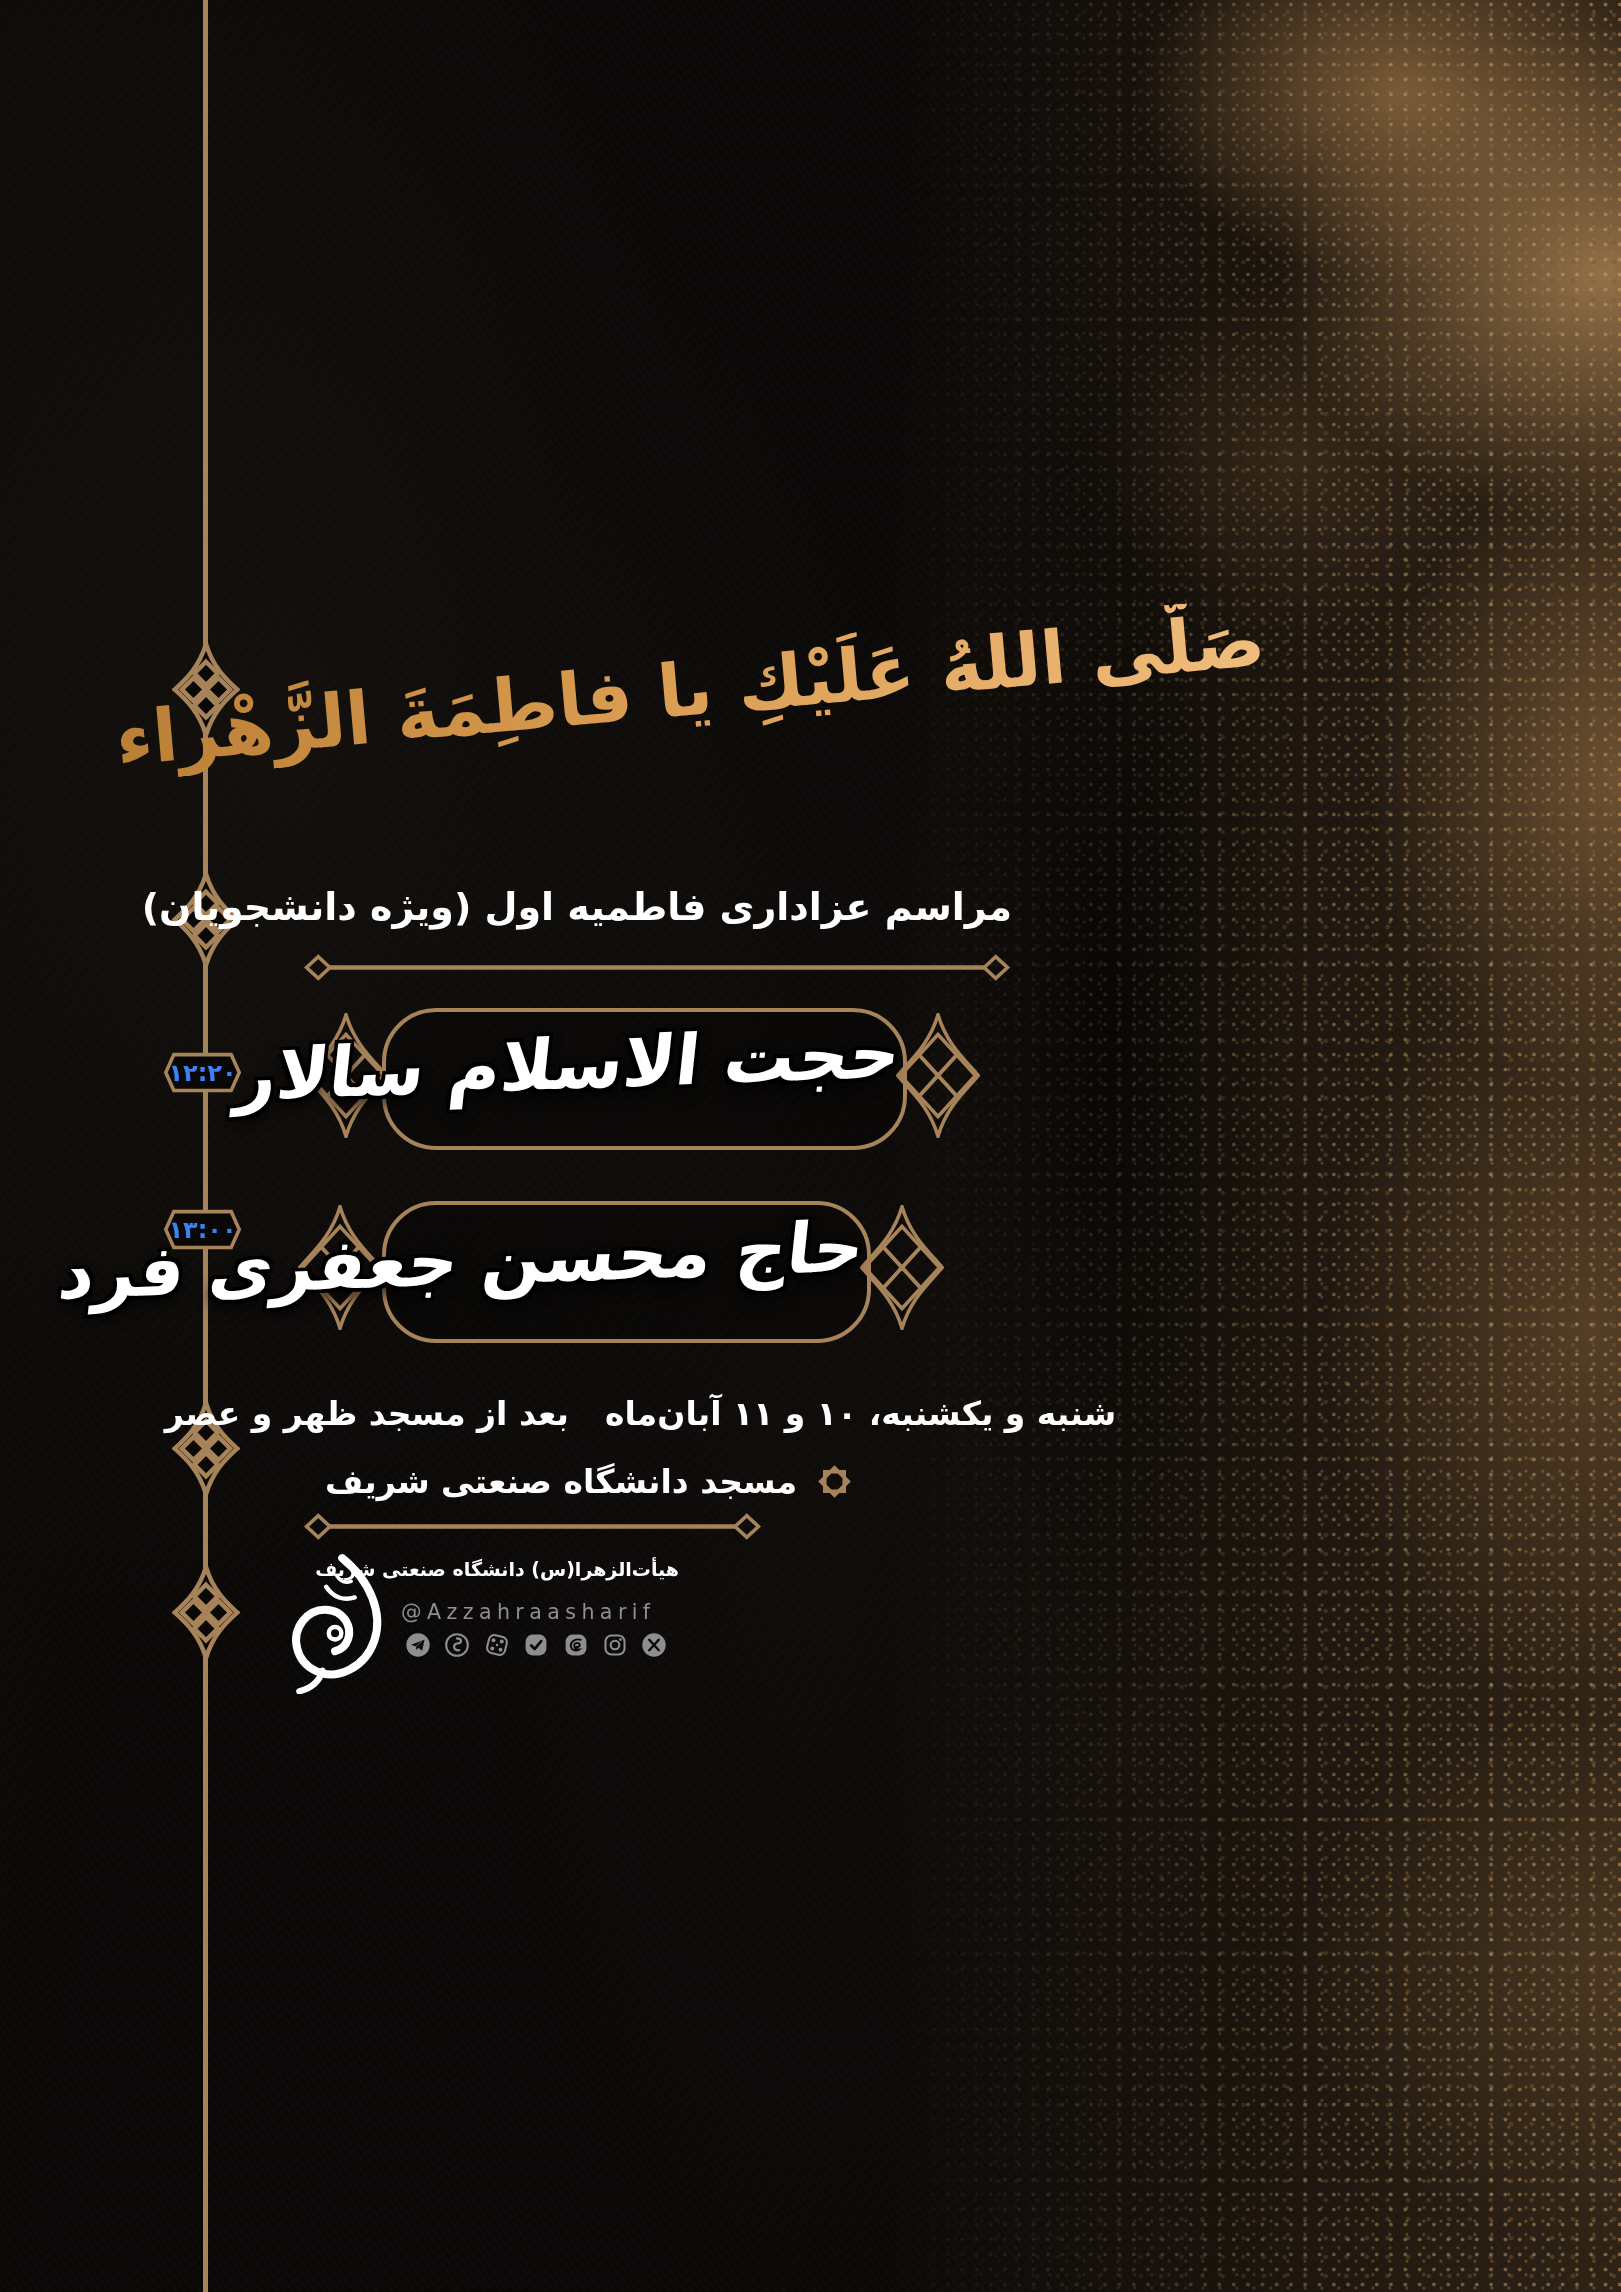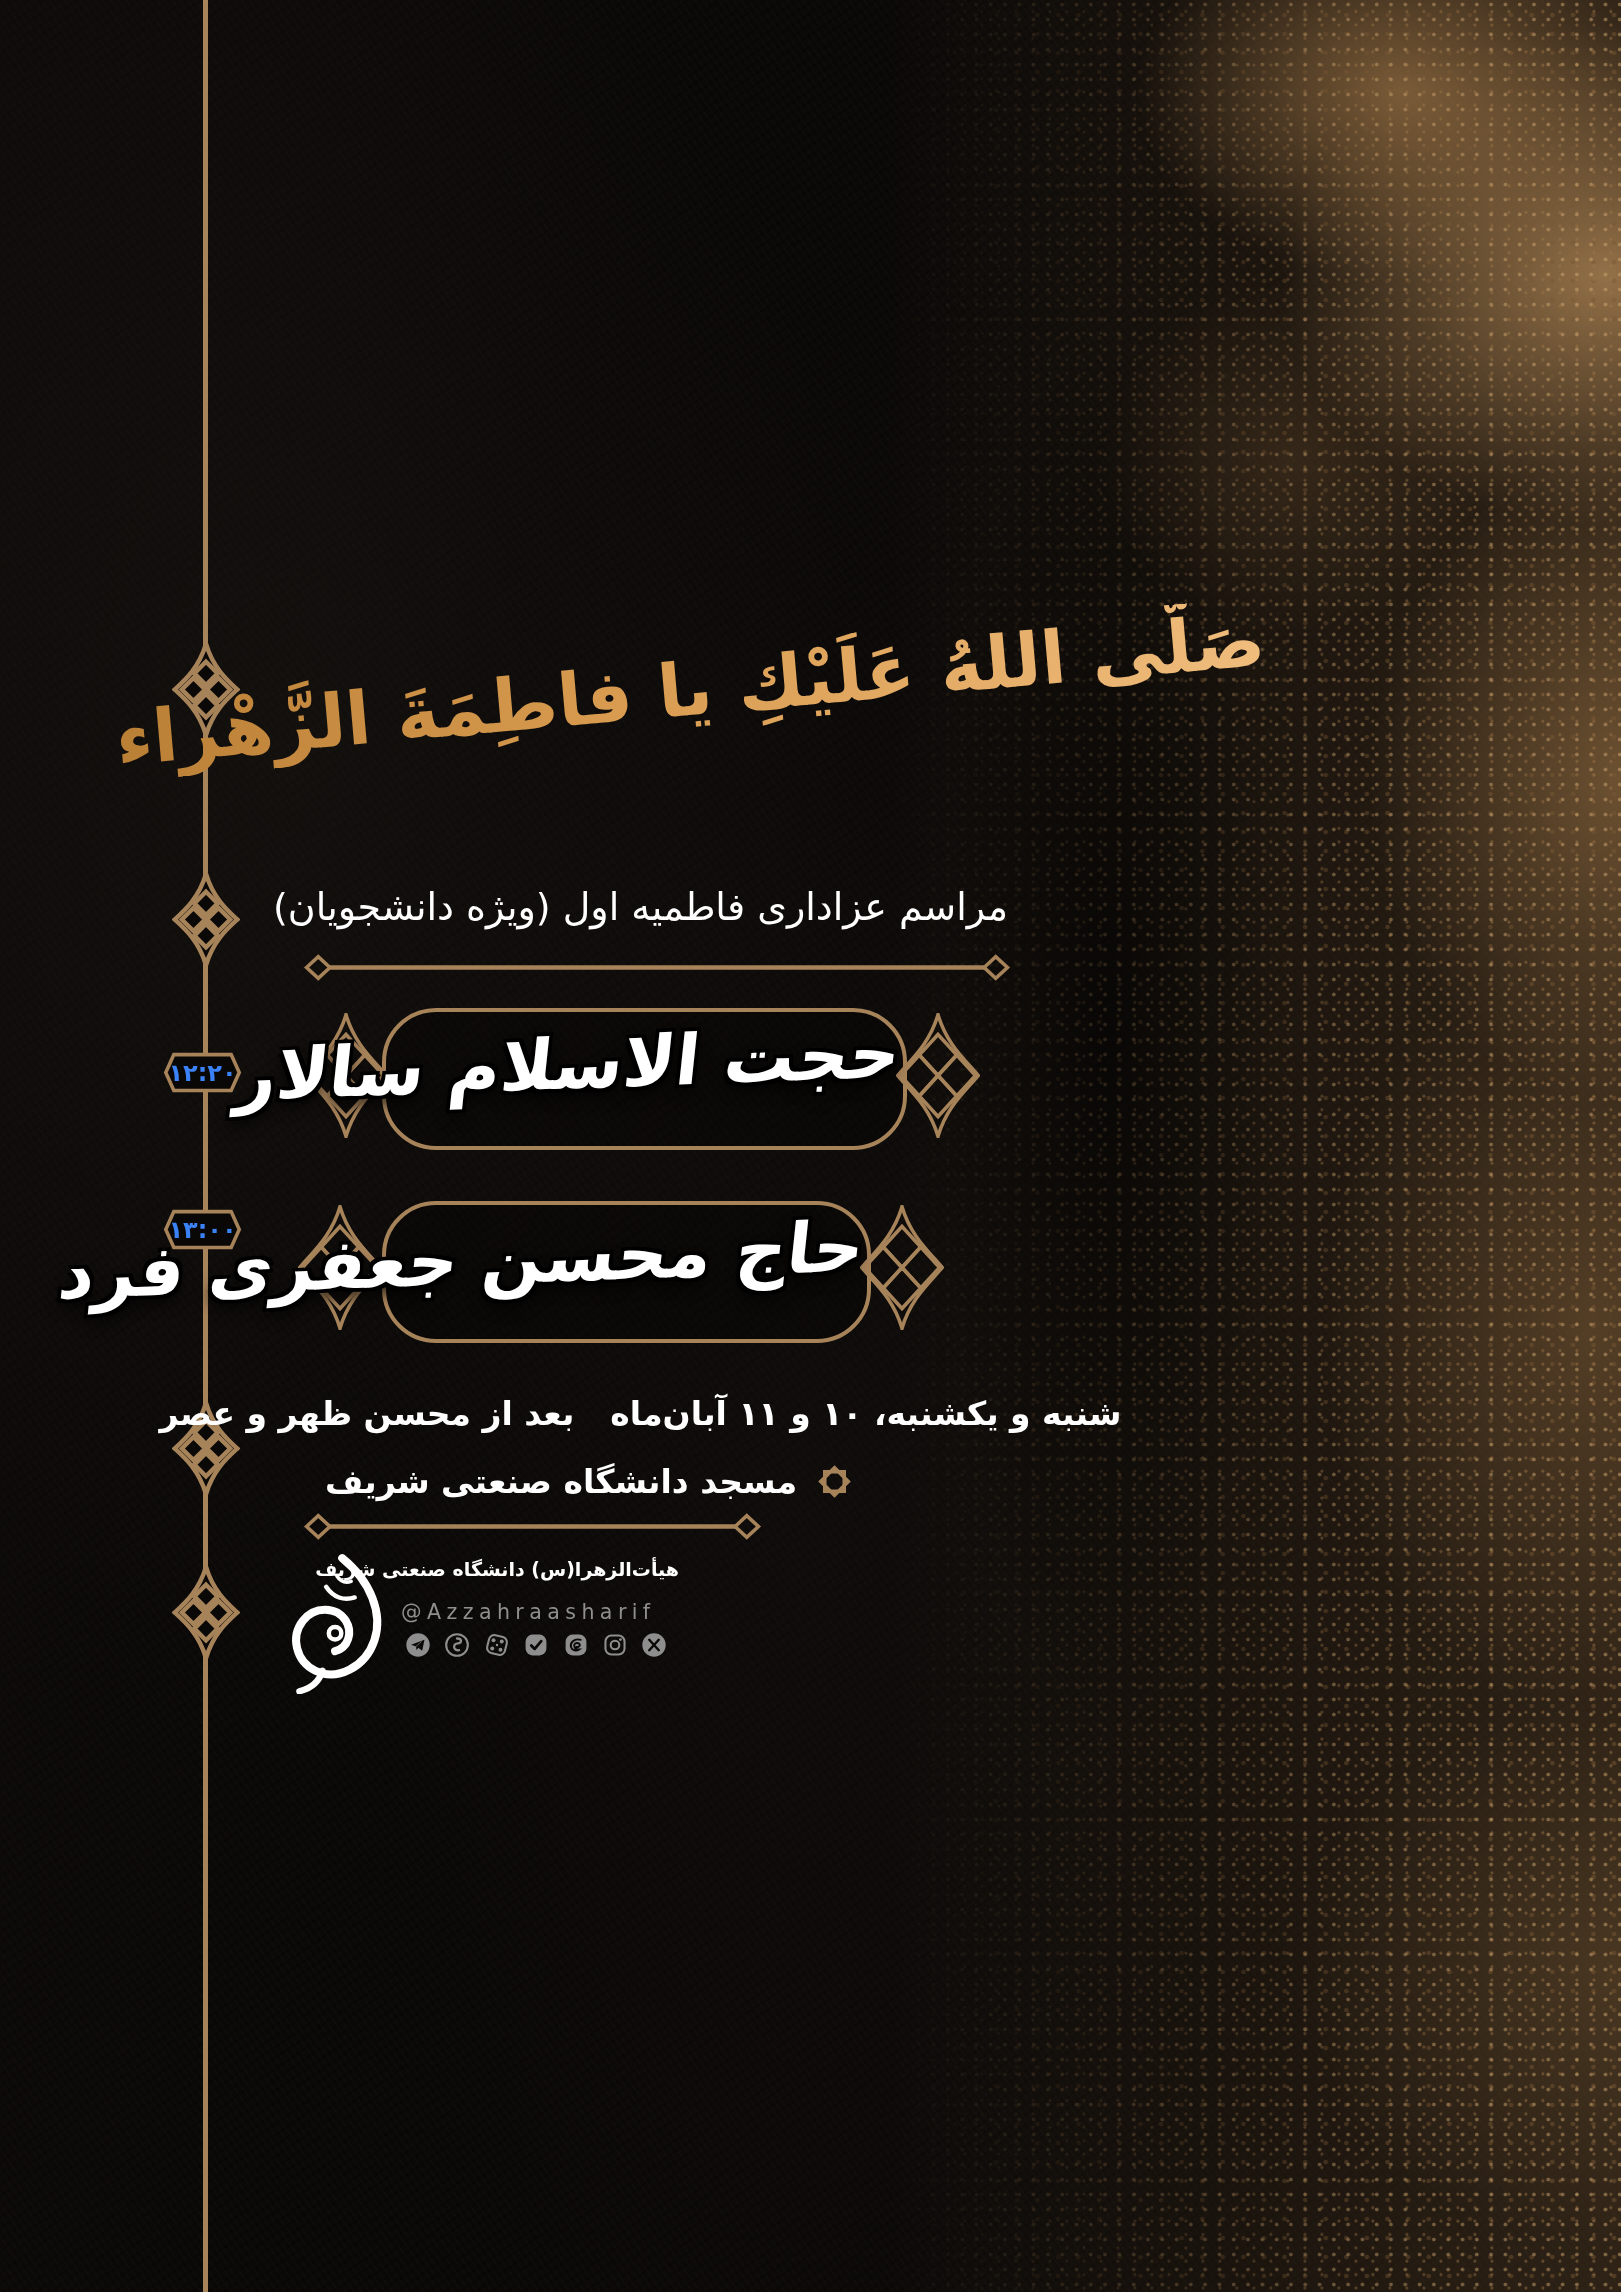--- a/index.html
+++ b/index.html
@@ -56,21 +56,21 @@
     display:flex;align-items:center;justify-content:center;transform:rotate(-5deg);
   }
   .salutation span{
     font-size:73px;font-weight:bold;white-space:nowrap;direction:rtl;
     background:linear-gradient(100deg,#b97f35 0%,#d99c51 45%,#f0bd7d 100%);
     -webkit-background-clip:text;background-clip:text;color:transparent;
   }
   
   .event-title{
     position:absolute;left:269px;top:885px;width:743px;text-align:center;direction:rtl;
-    color:#fff;font-size:38px;font-weight:normal;white-space:nowrap;
+    color:#fff;font-size:38px;font-weight:bold;white-space:nowrap;
   }
   
   .sep{position:absolute;height:29px;}
   
   .frame-rect{position:absolute;border:4.5px solid #a7835a;border-radius:54px;background:rgba(0,0,0,.25);}
   .frame-orn{position:absolute;width:84px;height:125px;}
   .speaker{
     position:absolute;color:#fff;font-weight:bold;direction:rtl;text-align:center;white-space:nowrap;
     font-size:70px;transform:skewX(-8deg) rotate(-2deg);
     text-shadow:3.6px 3.6px 0 #000,-3.6px -3.6px 0 #000,3.6px -3.6px 0 #000,-3.6px 3.6px 0 #000,0 7.2px 14.3px rgba(0,0,0,.9);
@@ -211,21 +211,21 @@
     </svg>
   </div>
   <div class="speaker" style="left:382px;top:1214px;width:481px">حاج محسن جعفری فرد</div>
 
   <div class="info-line" style="left:269px;top:1388px;width:743px;height:50px">
     <span>شنبه و یکشنبه، ۱۰ و ۱۱ آبان‌ماه</span>
     <svg class="star" width="39" height="39" viewBox="0 0 44 44" fill="none">
       <rect x="11" y="11" width="22" height="22" stroke="#a7835a" stroke-width="4"></rect>
       <rect x="11" y="11" width="22" height="22" stroke="#a7835a" stroke-width="4" transform="rotate(45 22 22)"></rect>
     </svg>
-    <span>بعد از محسن ظهر و عصر</span>
+    <span>بعد از مسجد ظهر و عصر</span>
   </div>
 
   <div class="info-line" style="left:276px;top:1456px;width:627px;height:50px">
     <svg class="star" width="39" height="39" viewBox="0 0 44 44" fill="none">
       <rect x="11" y="11" width="22" height="22" stroke="#a7835a" stroke-width="4"></rect>
       <rect x="11" y="11" width="22" height="22" stroke="#a7835a" stroke-width="4" transform="rotate(45 22 22)"></rect>
     </svg>
     <span>مسجد دانشگاه صنعتی شریف</span>
   </div>
 

